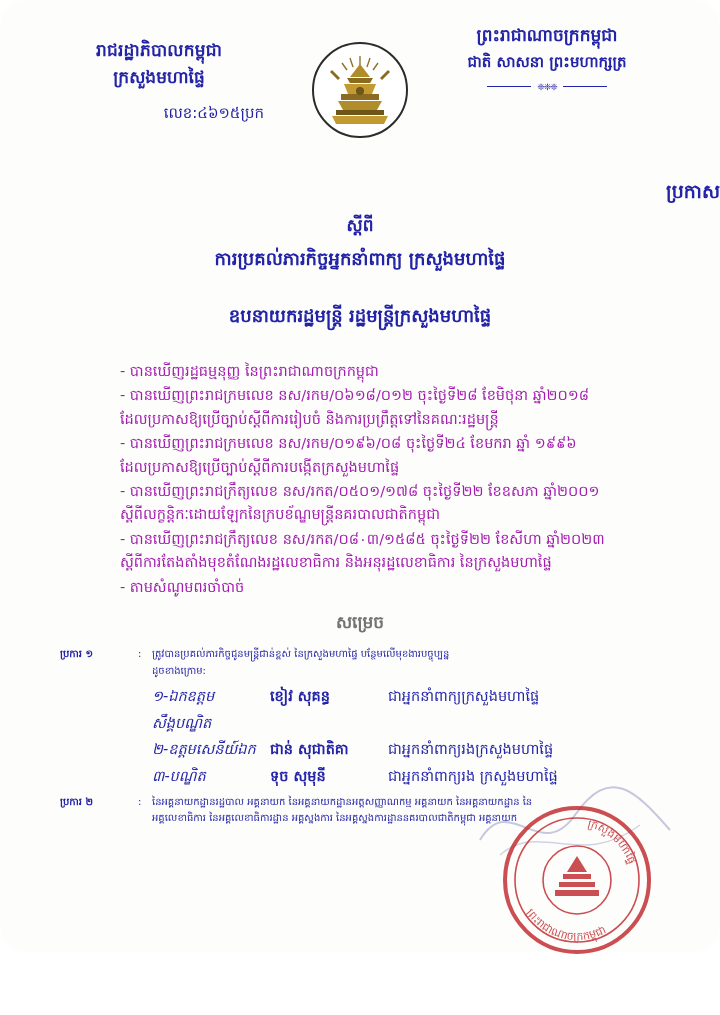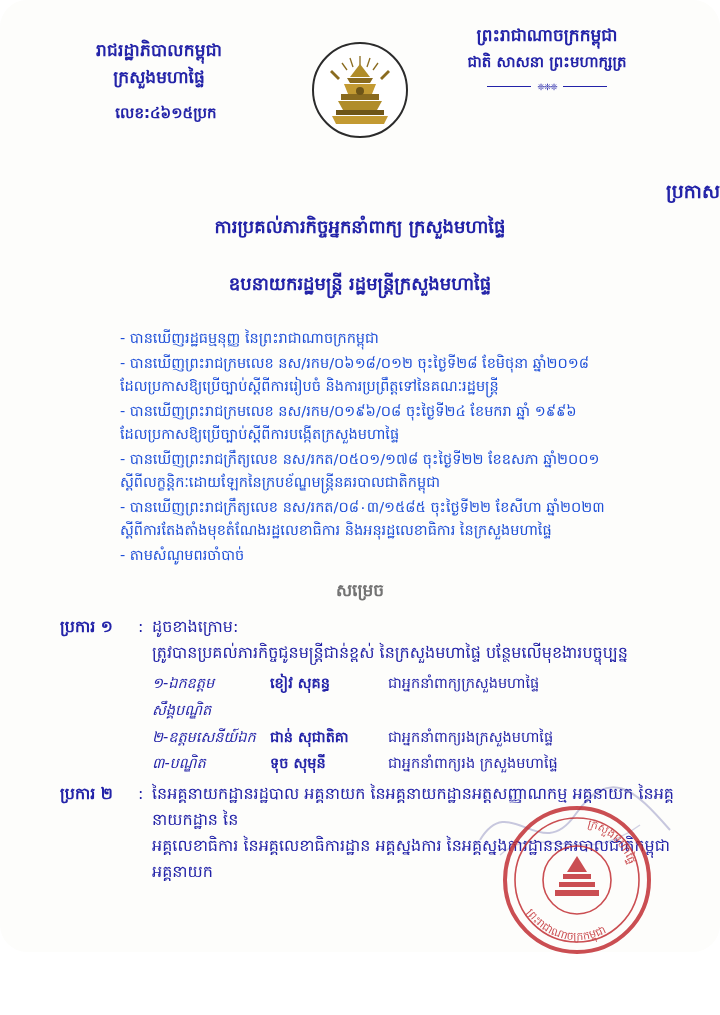--- a/index.html
+++ b/index.html
@@ -43,22 +43,22 @@
     line-height: 1.5;
   }
   .hdr-left .l2 {
     font-size: 17px;
     font-weight: bold;
     line-height: 1.6;
   }
   .hdr-left .num {
     margin-top: 12px;
     font-size: 15px;
-    font-weight: bold;
-    text-align: center;
+    font-weight: normal;
+    text-align: right;
     padding-left: 14px;
   }
   .hdr-right {
     position: absolute;
     right: 48px;
     top: 22px;
     width: 250px;
     text-align: center;
     color: #2323a8;
   }
@@ -140,21 +140,21 @@
     margin-top: 22px;
     font-size: 18px;
     font-weight: bold;
     line-height: 1.9;
   }
 
   
   .recitals {
     margin: 26px 0 0 0;
     padding: 0 54px 0 120px;
-    color: #1d4ed8;
+    color: #a21caf;
   }
   .recital {
     font-size: 14.5px;
     line-height: 1.62;
     margin-bottom: 1px;
     position: relative;
     padding-left: 14px;
     text-align: left;
   }
   .recital .cont {
@@ -173,21 +173,21 @@
 
   
   .articles {
     margin-top: 10px;
     padding: 0 34px 0 60px;
     color: #2323a8;
   }
   .article {
     display: flex;
     align-items: flex-start;
-    font-size: 16px;
+    font-size: 10px;
     line-height: 1.62;
     margin-bottom: 2px;
     justify-content: space-between;
   }
   .article .label {
     flex: 0 0 78px;
     font-weight: bold;
   }
   .article .colon {
     flex: 0 0 14px;
@@ -288,20 +288,21 @@
       <div class="r1">ព្រះរាជាណាចក្រកម្ពុជា</div>
       <div class="r2">ជាតិ សាសនា ព្រះមហាក្សត្រ</div>
       <div class="rule">
         <span>❈❈❈</span>
       </div>
     </div>
   </div>
 
   <div class="titles">
     <div class="t1">ប្រកាស</div>
+    <div class="t2">ស្ដីពី</div>
     <div class="t3">ការប្រគល់ភារកិច្ចអ្នកនាំពាក្យ ក្រសួងមហាផ្ទៃ</div>
     <div class="t4">ឧបនាយករដ្ឋមន្ត្រី រដ្ឋមន្ត្រីក្រសួងមហាផ្ទៃ</div>
   </div>
 
   <div class="recitals">
     <div class="recital">
       <span class="cont">- បានឃើញរដ្ឋធម្មនុញ្ញ នៃព្រះរាជាណាចក្រកម្ពុជា</span>
     </div>
     <div class="recital">
       <span class="cont">- បានឃើញព្រះរាជក្រមលេខ នស/រកម/០៦១៨/០១២ ចុះថ្ងៃទី២៨ ខែមិថុនា ឆ្នាំ២០១៨</span>
@@ -325,22 +326,22 @@
   </div>
 
   <div class="decide">សម្រេច</div>
 
   <div class="articles">
 
     <div class="article">
       <div class="label">ប្រការ ១</div>
       <div class="colon">:</div>
       <div class="body">
+        <span class="line">ត្រូវបានប្រគល់ភារកិច្ចជូនមន្ត្រីជាន់ខ្ពស់ នៃក្រសួងមហាផ្ទៃ បន្ថែមលើមុខងារបច្ចុប្បន្ន</span>
         <span class="line">ដូចខាងក្រោម:</span>
-        <span class="line">ត្រូវបានប្រគល់ភារកិច្ចជូនមន្ត្រីជាន់ខ្ពស់ នៃក្រសួងមហាផ្ទៃ បន្ថែមលើមុខងារបច្ចុប្បន្ន</span>
       </div>
     </div>
 
     <div class="appointees">
       <div class="app-row">
         <div class="rank">១-ឯកឧត្តម សឹង្គបណ្ឌិត</div>
         <div class="name">ខៀវ សុគន្ធ</div>
         <div class="role">ជាអ្នកនាំពាក្យក្រសួងមហាផ្ទៃ</div>
       </div>
       <div class="app-row">

